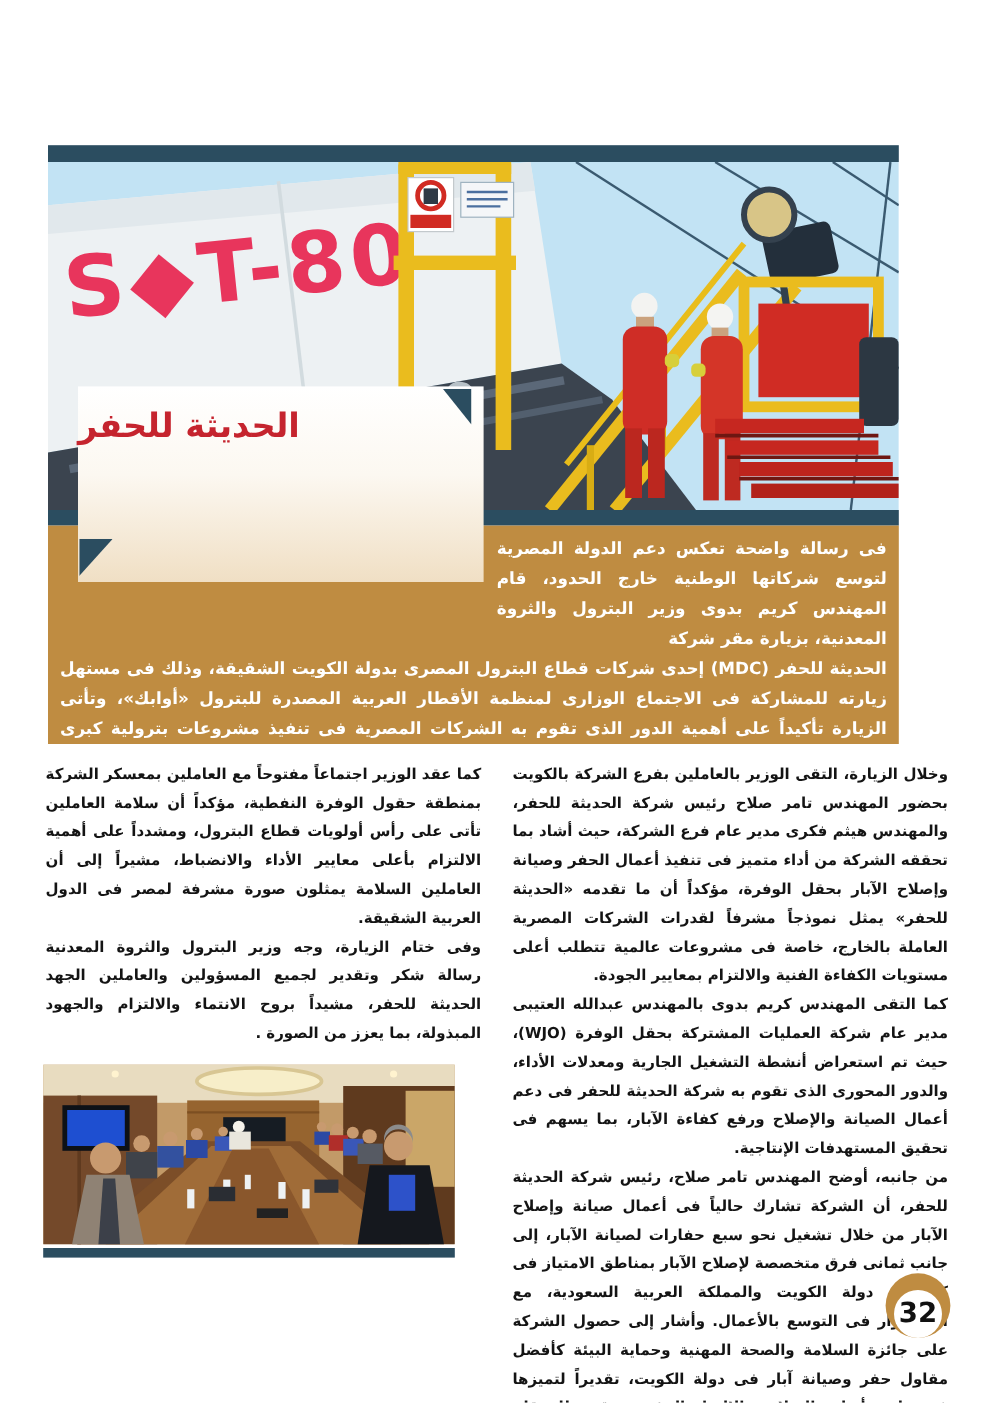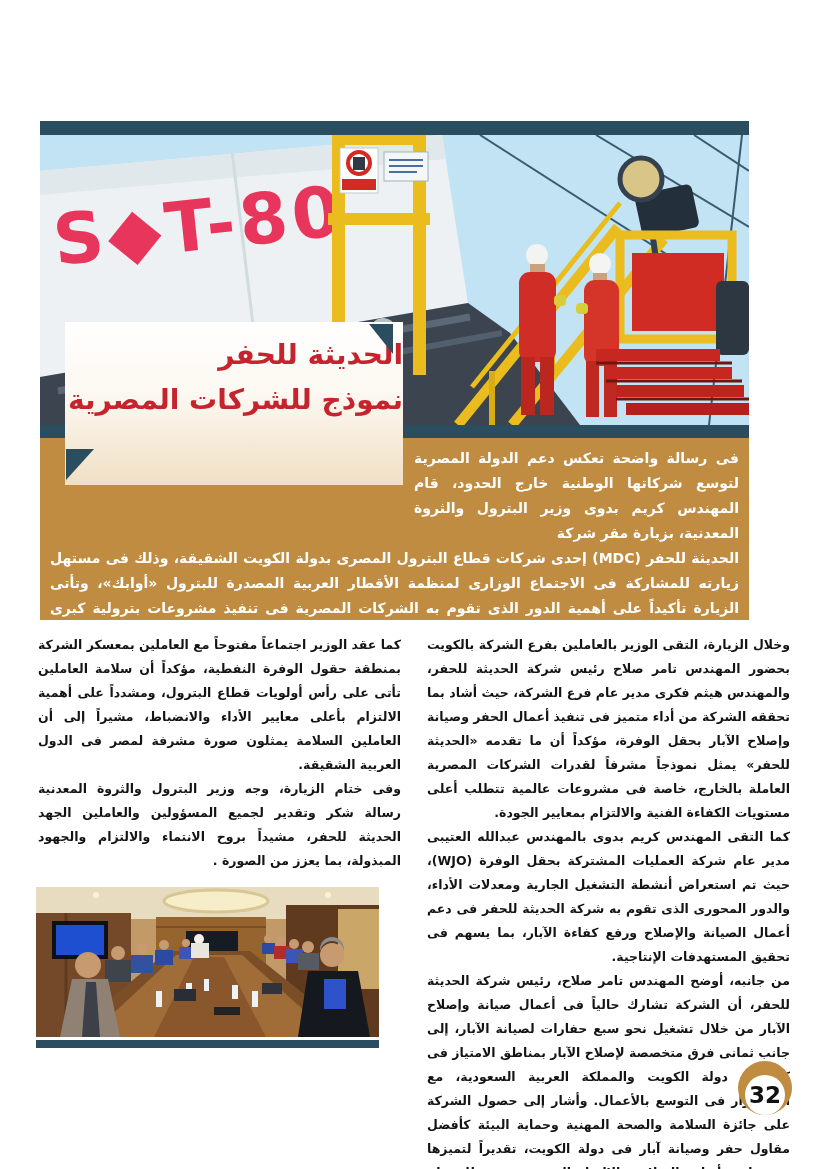--- a/index.html
+++ b/index.html
@@ -14,21 +14,21 @@
   .tan{position:absolute;left:40px;top:438px;width:709px;height:182px;background:#bf8c41;
        box-sizing:border-box;padding:8px 10px 4px 10px;direction:rtl;}
   .tan p{margin:0;color:#ffffff;font-weight:bold;font-size:14px;line-height:25px;
          text-align:justify;}
   .tan p.lead{margin-left:364px;}
   
   .title-box{position:absolute;left:65px;top:322px;width:338px;height:163px;
              background:linear-gradient(180deg,#ffffff 0%,#fcf8f1 45%,#f0dfc4 100%);
              direction:rtl;z-index:5;}
   .title-box .t{color:#c5242e;font-weight:bold;font-size:28px;line-height:45px;
-                text-align:right;}
+                text-align:left;}
   .title-box .t:first-of-type{margin-top:10px;}
   .tri{position:absolute;background:#2b4d60;}
   .tri.tr{right:10px;top:2px;width:24px;height:30px;clip-path:polygon(0 0,100% 0,100% 100%);}
   .tri.bl{left:1px;bottom:5px;width:28px;height:31px;clip-path:polygon(0 0,100% 0,0 100%);}
   
   .columns{position:absolute;left:38px;top:633px;width:752px;display:flex;gap:26px;
            direction:rtl;}
   .col{width:363px;}
   .col p{margin:0;font-size:12.5px;line-height:24px;font-weight:bold;color:#141414;
          text-align:justify;direction:rtl;}
@@ -141,21 +141,20 @@
 
   <section class="tan">
     <p class="lead">فى رسالة واضحة تعكس دعم الدولة المصرية لتوسع شركاتها الوطنية خارج الحدود، قام المهندس كريم بدوى وزير البترول والثروة المعدنية، بزيارة مقر شركة</p>
     <p class="rest">الحديثة للحفر (MDC) إحدى شركات قطاع البترول المصرى بدولة الكويت الشقيقة، وذلك فى مستهل زيارته للمشاركة فى الاجتماع الوزارى لمنظمة الأقطار العربية المصدرة للبترول «أوابك»، وتأتى الزيارة تأكيداً على أهمية الدور الذى تقوم به الشركات المصرية فى تنفيذ مشروعات بترولية كبرى بالمنطقة، وإبرازاً لما تحققه «الحديثة للحفر» من نجاحات لافتة فى أعمال الحفر وصيانة وإصلاح الآبار بحقل الوفرة، بما يعكس كفاءة الكوادر المصرية وقدرتها على المنافسة إقليمياً ودولياً.</p>
   </section>
 
   <div class="title-box">
     <span class="tri tr"></span>
     <span class="tri bl"></span>
     <div class="t">الحديثة للحفر</div>
-    <div class="t">نموذج للشركات المصرية</div>
   </div>
 
   <section class="columns">
     <div class="col">
       <p>وخلال الزيارة، التقى الوزير بالعاملين بفرع الشركة بالكويت بحضور المهندس تامر صلاح رئيس شركة الحديثة للحفر، والمهندس هيثم فكرى مدير عام فرع الشركة، حيث أشاد بما تحققه الشركة من أداء متميز فى تنفيذ أعمال الحفر وصيانة وإصلاح الآبار بحقل الوفرة، مؤكداً أن ما تقدمه «الحديثة للحفر» يمثل نموذجاً مشرفاً لقدرات الشركات المصرية العاملة بالخارج، خاصة فى مشروعات عالمية تتطلب أعلى مستويات الكفاءة الفنية والالتزام بمعايير الجودة.</p>
       <p>كما التقى المهندس كريم بدوى بالمهندس عبدالله العتيبى مدير عام شركة العمليات المشتركة بحقل الوفرة (WJO)، حيث تم استعراض أنشطة التشغيل الجارية ومعدلات الأداء، والدور المحورى الذى تقوم به شركة الحديثة للحفر فى دعم أعمال الصيانة والإصلاح ورفع كفاءة الآبار، بما يسهم فى تحقيق المستهدفات الإنتاجية.</p>
       <p>من جانبه، أوضح المهندس تامر صلاح، رئيس شركة الحديثة للحفر، أن الشركة تشارك حالياً فى أعمال صيانة وإصلاح الآبار من خلال تشغيل نحو سبع حفارات لصيانة الآبار، إلى جانب ثمانى فرق متخصصة لإصلاح الآبار بمناطق الامتياز فى كل من دولة الكويت والمملكة العربية السعودية، مع الاستمرار فى التوسع بالأعمال. وأشار إلى حصول الشركة على جائزة السلامة والصحة المهنية وحماية البيئة كأفضل مقاول حفر وصيانة آبار فى دولة الكويت، تقديراً لتميزها فى تطبيق أنظمة السلامة والالتزام البيئى. وعقب ذلك، قام الوزير بزيارة ميدانية لأحد مواقع الحفارات التابعة للشركة،</p>
     </div>
     <div class="col">
       <p>كما عقد الوزير اجتماعاً مفتوحاً مع العاملين بمعسكر الشركة بمنطقة حقول الوفرة النفطية، مؤكداً أن سلامة العاملين تأتى على رأس أولويات قطاع البترول، ومشدداً على أهمية الالتزام بأعلى معايير الأداء والانضباط، مشيراً إلى أن العاملين السلامة يمثلون صورة مشرفة لمصر فى الدول العربية الشقيقة.</p>

